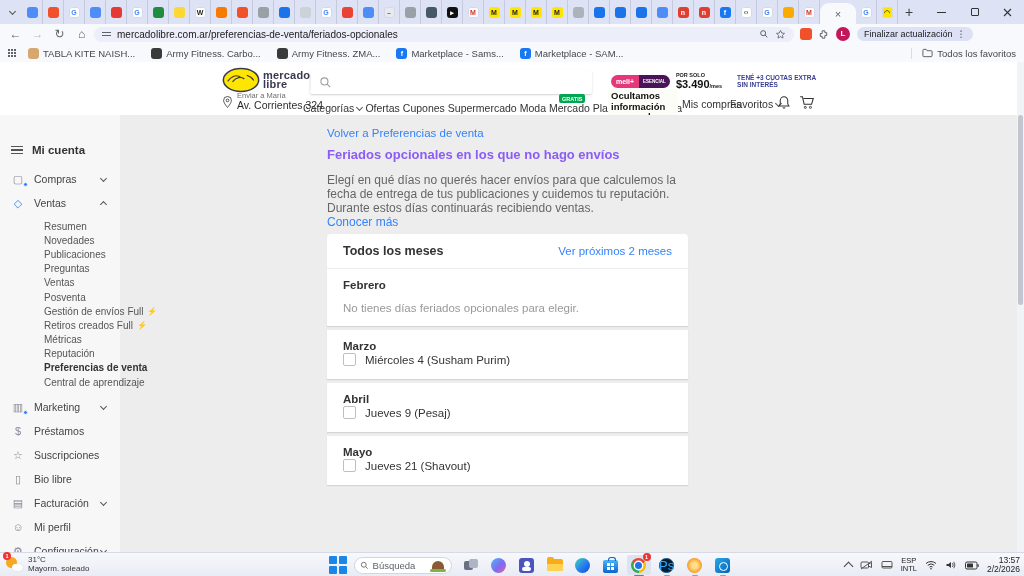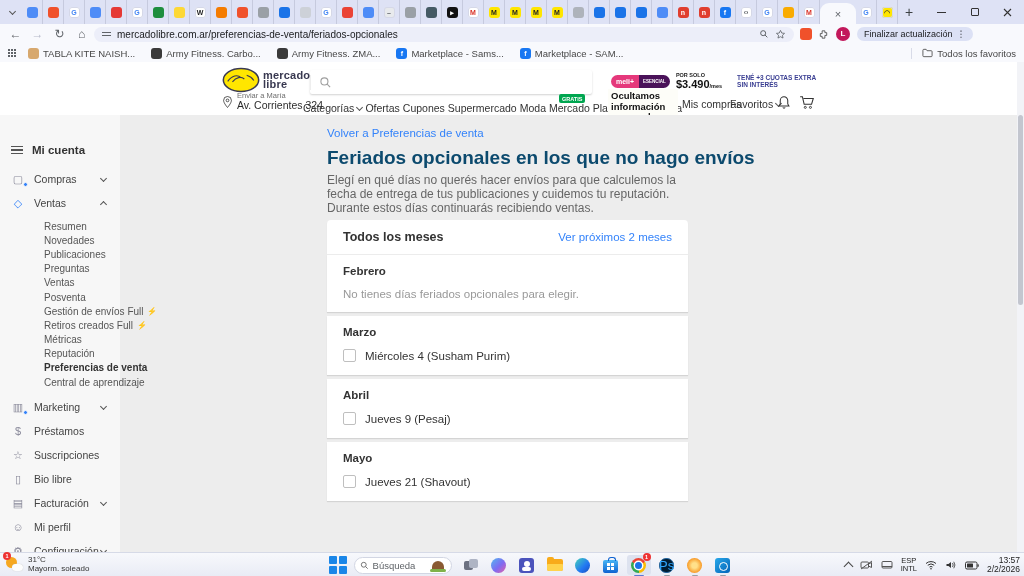--- a/index.html
+++ b/index.html
@@ -74,34 +74,34 @@
 .sec .sic{position:relative;width:14px;margin-right:9px;color:#889;font-size:11px;text-align:center}
 .bdot{position:absolute;right:-3px;bottom:-1px;width:5px;height:5px;border-radius:50%;background:#3483fa;border:1px solid #f7f7f7}
 .sec .chev{position:absolute;right:14px}
 .subs{padding:4px 0 6px}
 .sub{display:flex;align-items:center;height:14.2px;padding-left:44px;font-size:10px;color:#555;white-space:nowrap}
 .sub.active{font-weight:bold;color:#333}
 .bolt{color:#00a650;font-size:8px;margin-left:4px}
 
 #content{flex:1;padding:12px 0 0 207px}
 .back{font-size:11.5px;color:#3483fa;display:block;height:12px}
-h1{font-size:19px;font-weight:600;color:#0c4a6e;margin:8px 0 4px;height:22px}
+h1{font-size:13px;font-weight:600;color:#8b5cf6;margin:8px 0 4px;height:22px}
 .desc{width:374px;font-size:12px;line-height:14px;color:#666}
 .more{display:block;font-size:12px;color:#3483fa;height:14px}
 #card{width:361px;margin-top:5px}
 .panel{background:#fff;box-shadow:0 1px 1px rgba(0,0,0,.1)}
 .phead{display:flex;justify-content:space-between;align-items:center;padding:10px 16px;border-bottom:1px solid #ececec;border-radius:4px 4px 0 0}
 .phead .t{font-size:12.5px;font-weight:bold;color:#333}
 .phead a{font-size:11.5px;color:#3483fa;text-decoration:none}
 .month{padding:10px 16px 12px}
 .month{margin-top:4px}
 .month.first{margin-top:0}
 .mname{font-size:11.5px;font-weight:bold;color:#333}
 .mempty{font-size:11.5px;color:#999;margin-top:11px}
-.cbrow{display:flex;align-items:center;gap:9px;margin-top:10px;font-size:11.5px;color:#333;height:15px}
+.cbrow{display:flex;align-items:center;gap:9px;font-size:11.5px;color:#333;height:15px}
 .cb{width:13px;height:13px;border:1px solid #bfbfbf;border-radius:2px;background:#fff;flex-shrink:0}
 
 #sbar{position:absolute;top:62px;right:0;width:7px;bottom:24px;background:#f2f3f7}
 #sthumb{position:absolute;top:53px;left:1px;right:1px;height:190px;background:#c3c6cf;border-radius:3px}
 
 #taskbar{position:absolute;bottom:0;left:0;right:0;height:24px;background:linear-gradient(#f7f8fc,#e9ecf5);border-top:1px solid #d6dae7}
 #weather{position:absolute;left:5px;top:2px;display:flex;align-items:center;gap:5px}
 .wic{position:relative;width:18px;height:18px}
 .sun{position:absolute;left:1px;top:2px;width:11px;height:11px;border-radius:50%;background:#f6a821}
 .cloud{position:absolute;right:0;bottom:2px;width:11px;height:7px;border-radius:5px;background:#fdfdfd;box-shadow:0 0 1px #bbb}
@@ -536,20 +536,21 @@
             <span class="sic">⚙</span>
             <span>Configuración</span>
             <span class="chev cd"></span>
           </div>
         </div>
     </div>
     <div id="content">
       <a class="back">Volver a Preferencias de venta</a>
       <h1>Feriados opcionales en los que no hago envíos</h1>
       <div class="desc">Elegí en qué días no querés hacer envíos para que calculemos la fecha de entrega de tus publicaciones y cuidemos tu reputación. Durante estos días continuarás recibiendo ventas.</div>
+      <a class="more">Conocer más</a>
       <div id="card">
         <div class="panel phead">
           <span class="t">Todos los meses</span>
           <a>Ver próximos 2 meses</a>
         </div>
       <div class="panel month first">
             <div class="mname">Febrero</div>
             <div class="mempty">No tienes días feriados opcionales para elegir.</div>
           </div>
           <div class="panel month">

